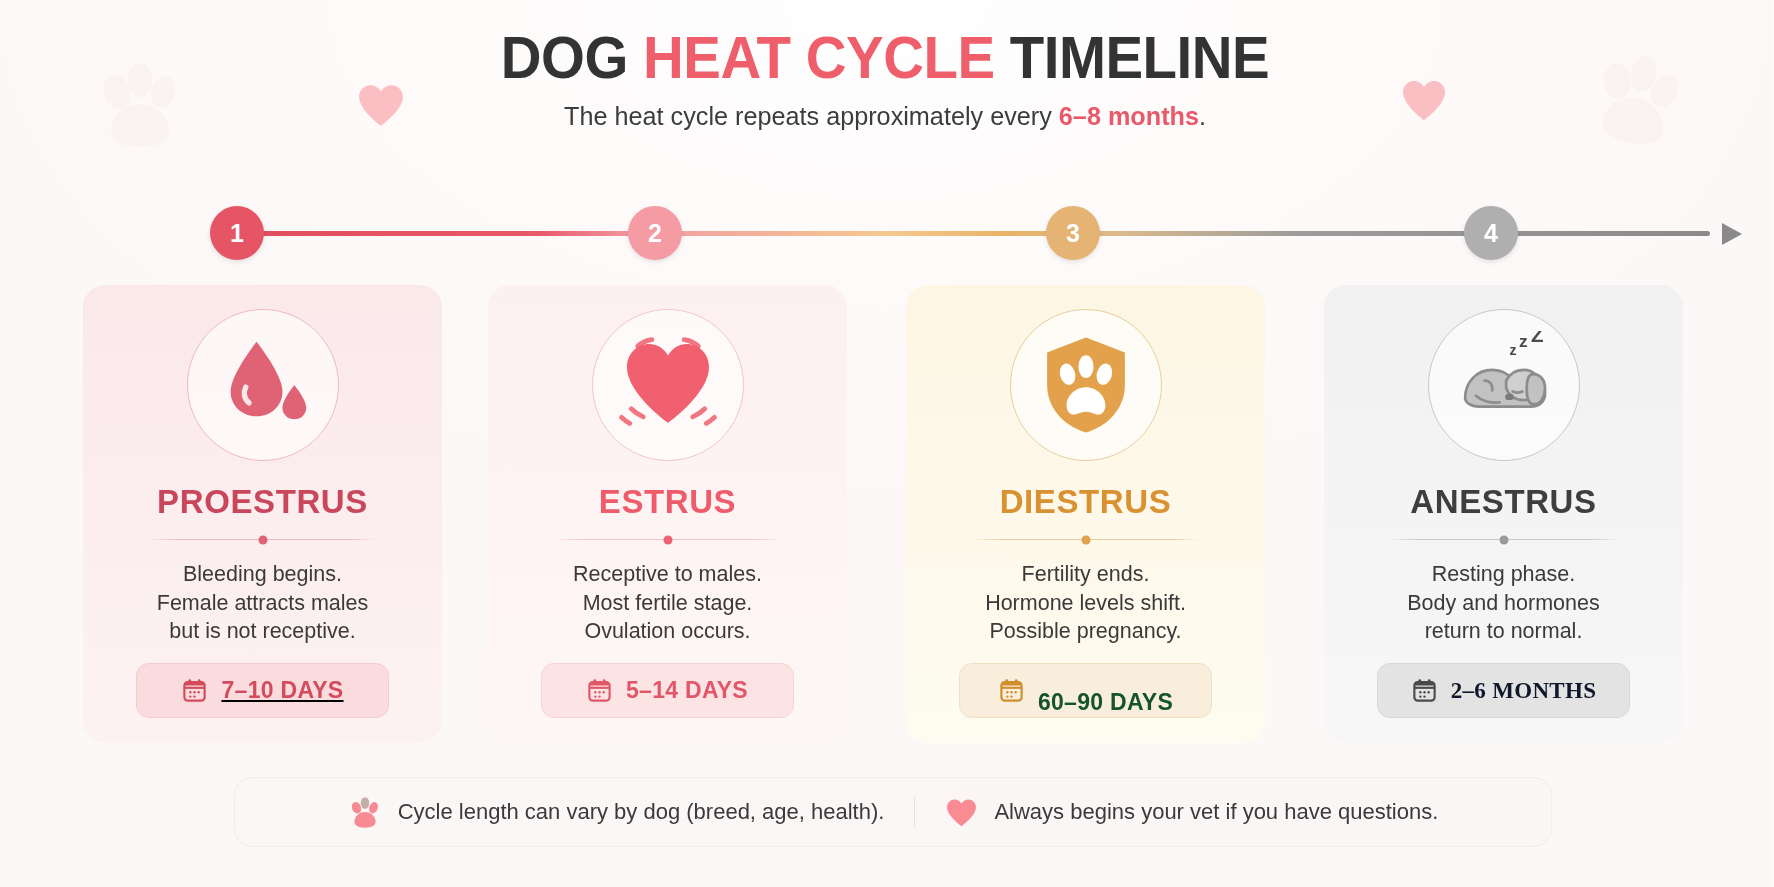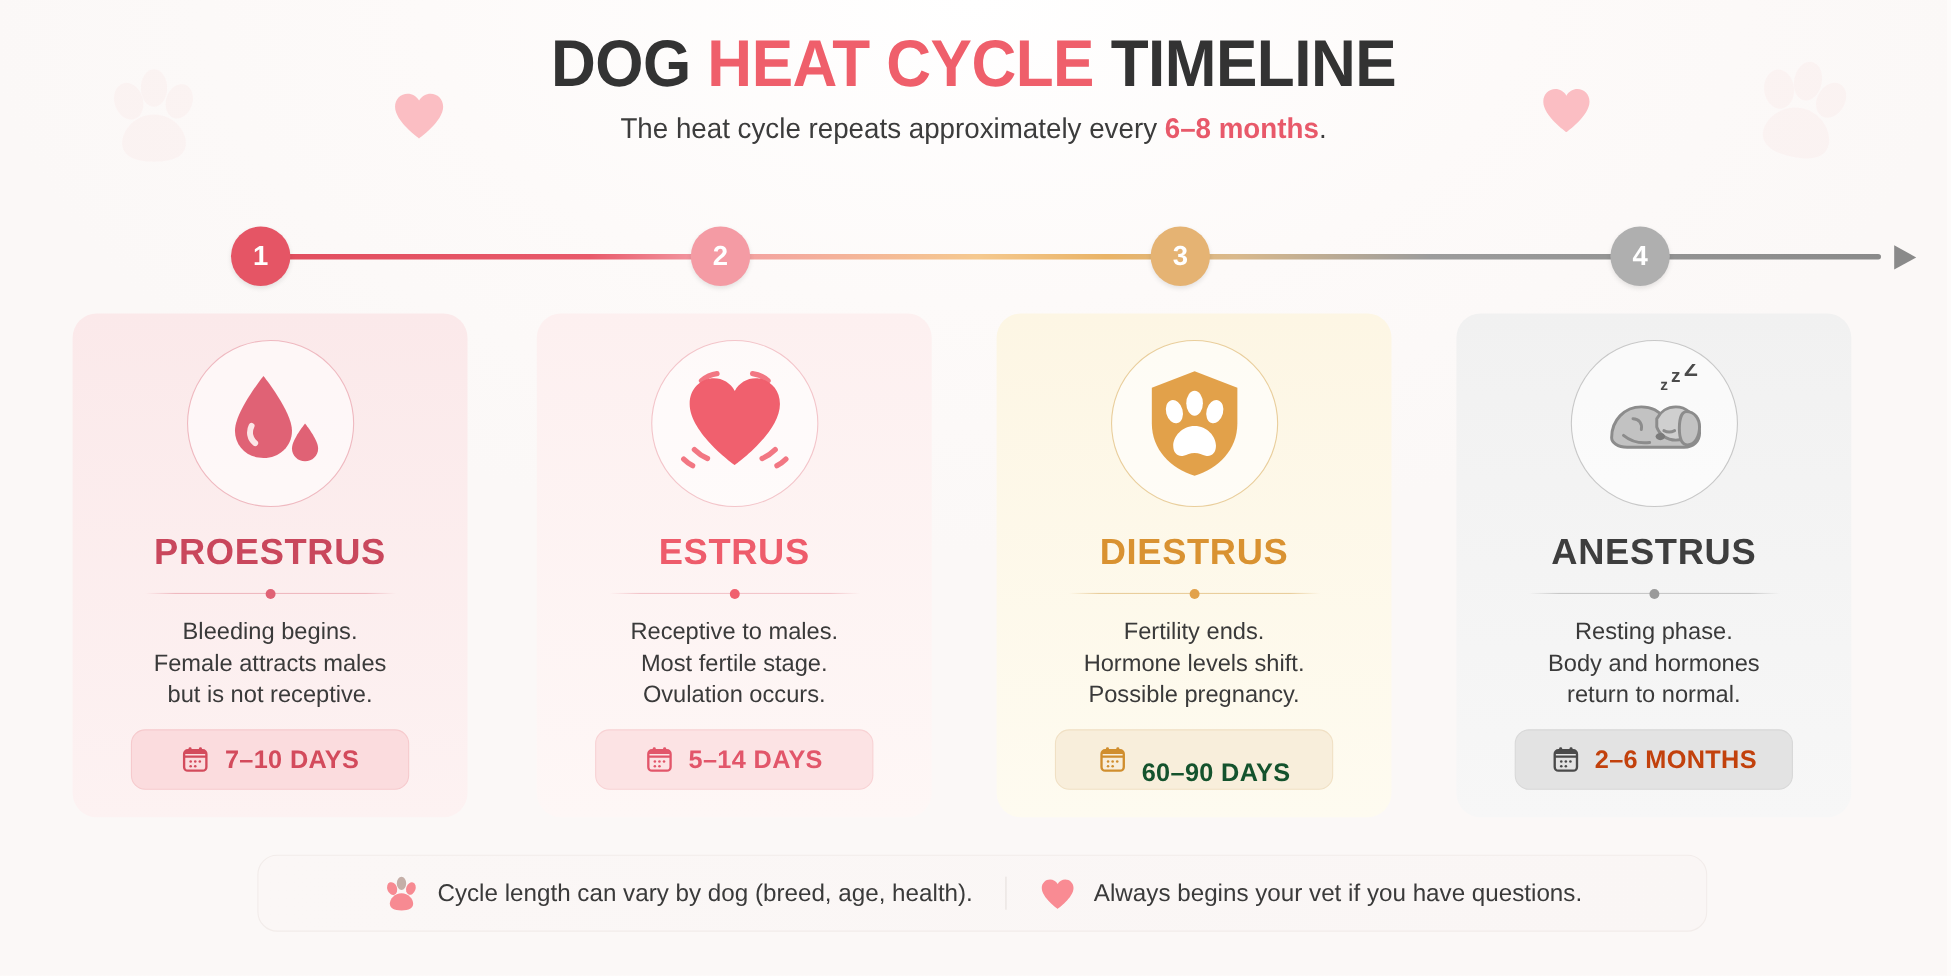--- a/index.html
+++ b/index.html
@@ -169,37 +169,37 @@
         <div class="tl-node" style="left: 1046px; background: rgb(229, 179, 115);">
           <span>3</span>
         </div>
         <div class="tl-node" style="left: 1464px; background: rgb(175, 175, 175);">
           <span>4</span>
         </div>
       </div>
   </div>
 
   <div class="cards" id="cards">
-      <div class="card" style="left: 66px; background: linear-gradient(rgb(251, 233, 234) 0%, rgb(253, 242, 242) 100%);">
+      <div class="card" style="left: 83px; background: linear-gradient(rgb(251, 233, 234) 0%, rgb(253, 242, 242) 100%);">
         <div class="icon-circle" style="border: 1.5px solid rgb(239, 185, 192);">
           <svg width="108" height="108" viewBox="0 0 100 100">
       <path d="M44 10C44 10 20 40 20 56c0 13.3 10.7 23 24 23s24-9.7 24-23C68 40 44 10 44 10z" fill="#E06275"></path>
       <path d="M34 52c-2.5 5-1.5 11 3 14.5" stroke="#FCE5E7" stroke-width="5" fill="none" stroke-linecap="round"></path>
       <path d="M79 50c0 0-11 13.5-11 21 0 6.2 4.9 10.7 11 10.7S90 77.2 90 71c0-7.5-11-21-11-21z" fill="#E06275"></path>
           </svg>
         </div>
         <div class="stage-name" style="color: rgb(201, 71, 92);">PROESTRUS</div>
         <div class="divider">
           <span class="line" style="background: linear-gradient(to right, transparent 0%, rgb(239, 185, 192) 12%, rgb(239, 185, 192) 88%, transparent 100%);"></span>
           <span class="dot" style="background: rgb(224, 98, 117);"></span>
         </div>
         <div class="desc">Bleeding begins.
 Female attracts males
 but is not receptive.</div>
-        <div class="badge" style="background: rgb(251, 220, 222); border: 1.5px solid rgb(246, 202, 205);">
+        <div class="badge" style="background: rgb(251, 220, 222); border: 1.5px solid rgb(246, 202, 205); text-decoration: underline;">
           <svg width="27" height="27" viewBox="0 0 24 24">
     <rect x="3" y="4.5" width="18" height="16.5" rx="3" fill="none" stroke="#D34B5C" stroke-width="1.9"></rect>
     <path d="M3 9.6h18" stroke="#D34B5C" stroke-width="1.9"></path>
     <path d="M3.2 7.5c0-1.8 1.2-3 2.8-3h12c1.6 0 2.8 1.2 2.8 3z" fill="#D34B5C"></path>
     <rect x="6.6" y="2" width="2.4" height="4" rx="1.1" fill="#D34B5C"></rect>
     <rect x="15" y="2" width="2.4" height="4" rx="1.1" fill="#D34B5C"></rect>
     <g fill="#D34B5C">
       <circle cx="8.3" cy="13.6" r="1.05"></circle>
       <circle cx="12" cy="13.6" r="1.05"></circle>
       <circle cx="15.7" cy="13.6" r="1.05"></circle>
@@ -323,21 +323,21 @@
     <rect x="6.6" y="2" width="2.4" height="4" rx="1.1" fill="#4A4A4A"></rect>
     <rect x="15" y="2" width="2.4" height="4" rx="1.1" fill="#4A4A4A"></rect>
     <g fill="#4A4A4A">
       <circle cx="8.3" cy="13.6" r="1.05"></circle>
       <circle cx="12" cy="13.6" r="1.05"></circle>
       <circle cx="15.7" cy="13.6" r="1.05"></circle>
       <circle cx="8.3" cy="17.4" r="1.05"></circle>
       <circle cx="12" cy="17.4" r="1.05"></circle>
     </g>
           </svg>
-          <span class="badge-text" style="color: #c2410c;">2–6 MONTHS</span>
+          <span class="badge-text" style="color: #0f172a; font-family: Liberation Serif, serif;">2–6 MONTHS</span>
         </div>
       </div>
     </div>
 
   <div class="footer">
     <div class="f-item">
       <svg width="34" height="34" viewBox="0 0 40 40">
         <ellipse cx="10" cy="15" rx="5.2" ry="7" fill="#F78A92" transform="rotate(-20 10 15)"></ellipse>
         <ellipse cx="20" cy="9.5" rx="5" ry="7" fill="#C5AFA8"></ellipse>
         <ellipse cx="30" cy="15" rx="5" ry="6.8" fill="#F78A92" transform="rotate(20 30 15)"></ellipse>

